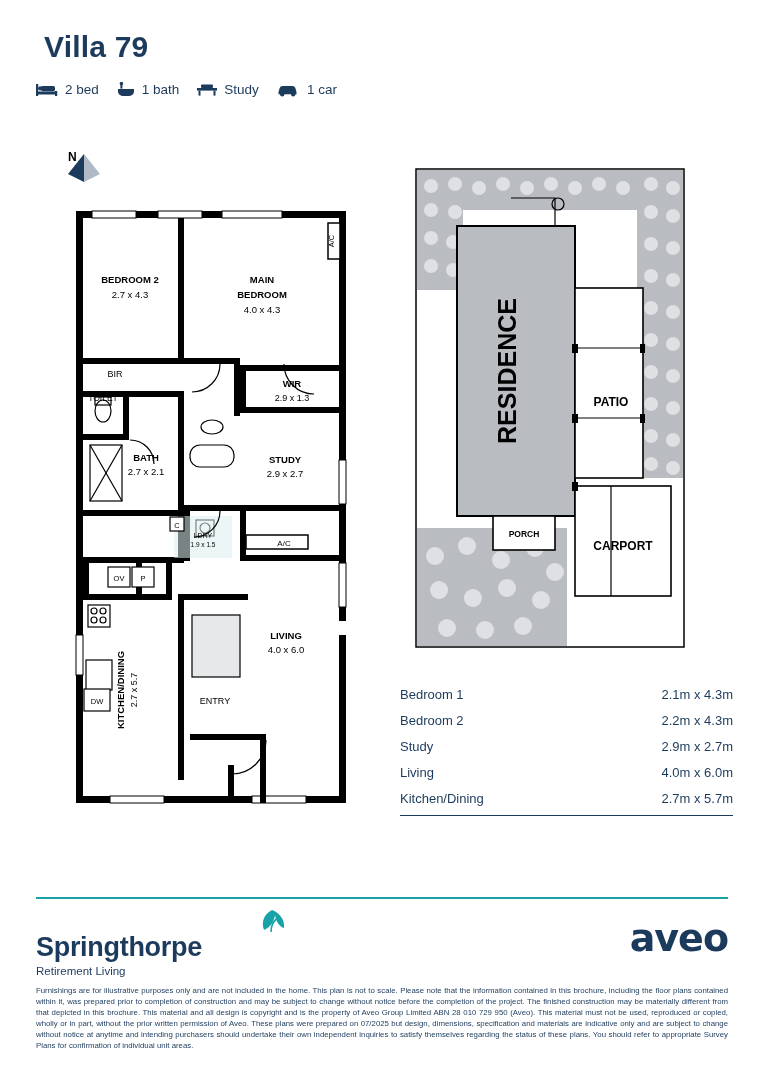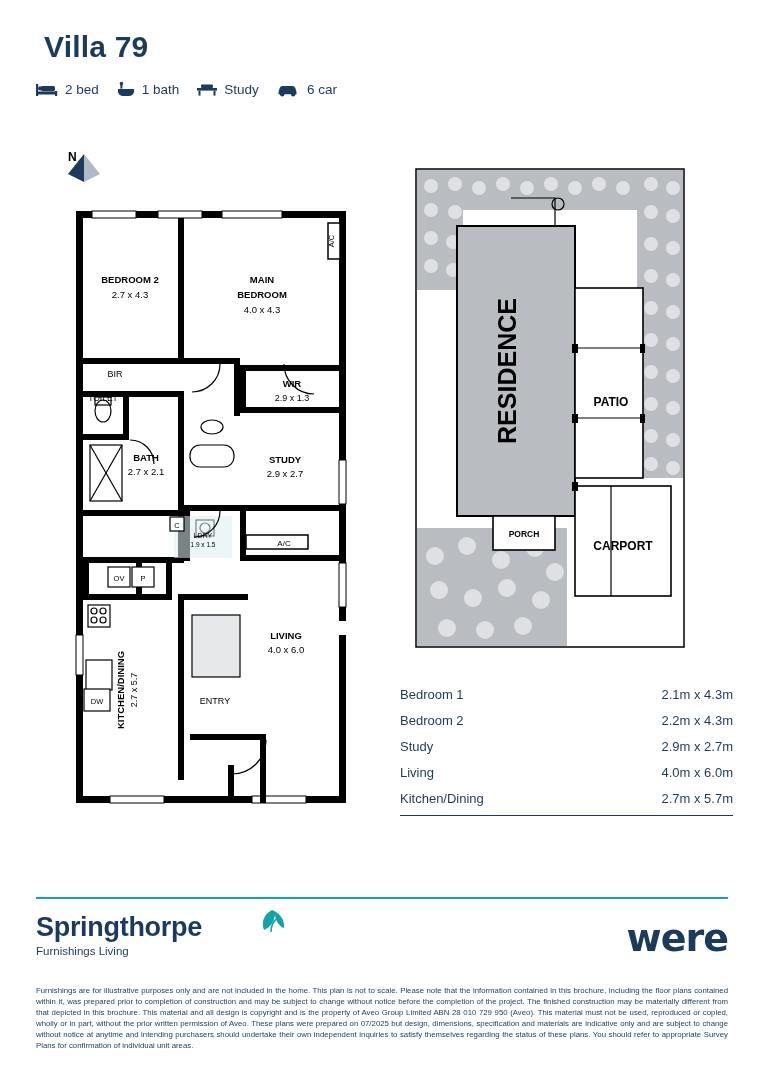--- a/index.html
+++ b/index.html
@@ -53,21 +53,21 @@
   .dims .sep { border-top:1px solid #1b3a5c; margin-top:4px; }
   .dims .total {
     display:flex; justify-content:space-between;
     padding-top:9px; font-weight:bold; font-size:13px;
   }
 
   
   .footer-rule { position:absolute; left:36px; top:897px; width:692px; height:1.5px; background:#17a2a8; }
   .brand { position:absolute; left:36px; top:912px; }
   .brand .name {
-    font-size:27px; font-weight:bold; color:#1b3a5c; letter-spacing:-.3px;
+    font-size:27px; font-weight:bold; color:#1b3a5c; letter-spacing:-.3px;margin-top:20px;
   }
   .brand .sub { font-size:11.5px; color:#1b3a5c; margin-top:2px; }
   .leaf { position:absolute; left:219px; top:-6px; }
 
   .contact { position:absolute; left:298px; top:922px; font-size:12.5px; color:#1b3a5c; }
   .contact .line1 { margin-bottom:6px; }
   .contact .line2 { display:flex; align-items:center; gap:6px; }
 
   .aveo {
     position:absolute; right:36px; top:916px;
@@ -126,21 +126,21 @@
     </div>
     <div class="spec">
       <span>
         <svg width="23" height="15" viewBox="0 0 23 15">
           <path d="M1.5,10 l1.2,-4 a3,3 0 0 1 2.8,-2 h10 a3,3 0 0 1 2.8,2 l1.2,4 v2.2 h-18 z" fill="#1b3a5c"></path>
           <circle cx="5.2" cy="12.2" r="2.2" fill="#1b3a5c"></circle>
           <circle cx="16.2" cy="12.2" r="2.2" fill="#1b3a5c"></circle>
           <rect x="4.6" y="5.2" width="12" height="2.6" fill="#ffffff" opacity=".0"></rect>
         </svg>
       </span>
-      <span class="spec-label">6 car</span>
+      <span class="spec-label">1 car</span>
     </div>
   </div>
 
   <div class="compass">
     <svg width="46" height="52" viewBox="0 0 46 52">
       <text x="6" y="13" font-size="12" font-weight="bold" fill="#1b3a5c">N</text>
       <path d="M22,6 L22,34 L6,26 Z" fill="#1b3a5c"></path>
       <path d="M22,6 L22,34 L38,26 Z" fill="#1b3a5c" opacity=".35"></path>
     </svg>
   </div>
@@ -397,27 +397,27 @@
       <span class="name">Kitchen/Dining</span>
       <span class="val">2.7m x 5.7m</span>
     </div>
     <div class="sep"></div>
   </div>
 
   <div class="footer-rule"></div>
 
   <div class="brand">
     <div class="name">Springthorpe</div>
-    <div class="sub">Furnishings Living</div>
+    <div class="sub">Retirement Living</div>
     <span class="leaf">
       <svg width="34" height="34" viewBox="0 0 34 34">
         <path d="M17,4 C9,8 6,16 9,24 C14,22 19,17 20,9 C21,16 25,21 29,22 C30,14 25,7 17,4 Z" fill="#17a2a8"></path>
         <path d="M16,26 C16,20 19,14 24,11" stroke="#17a2a8" stroke-width="1.6" fill="none"></path>
       </svg>
     </span>
   </div>
 
 
-  <div class="aveo">were</div>
+  <div class="aveo">aveo</div>
 
   <div class="disclaimer">Furnishings are for illustrative purposes only and are not included in the home. This plan is not to scale. Please note that the information contained in this brochure, including the floor plans contained within it, was prepared prior to completion of construction and may be subject to change without notice before the completion of the project. The finished construction may be materially different from that depicted in this brochure. This material and all design is copyright and is the property of Aveo Group Limited ABN 28 010 729 950 (Aveo). This material must not be used, reproduced or copied, wholly or in part, without the prior written permission of Aveo. These plans were prepared on 07/2025 but design, dimensions, specification and materials are indicative only and are subject to change without notice at anytime and intending purchasers should undertake their own independent inquiries to satisfy themselves regarding the status of these plans. You should refer to appropriate Survey Plans for confirmation of individual unit areas.</div>
 
 </div>
 
 </body></html>

